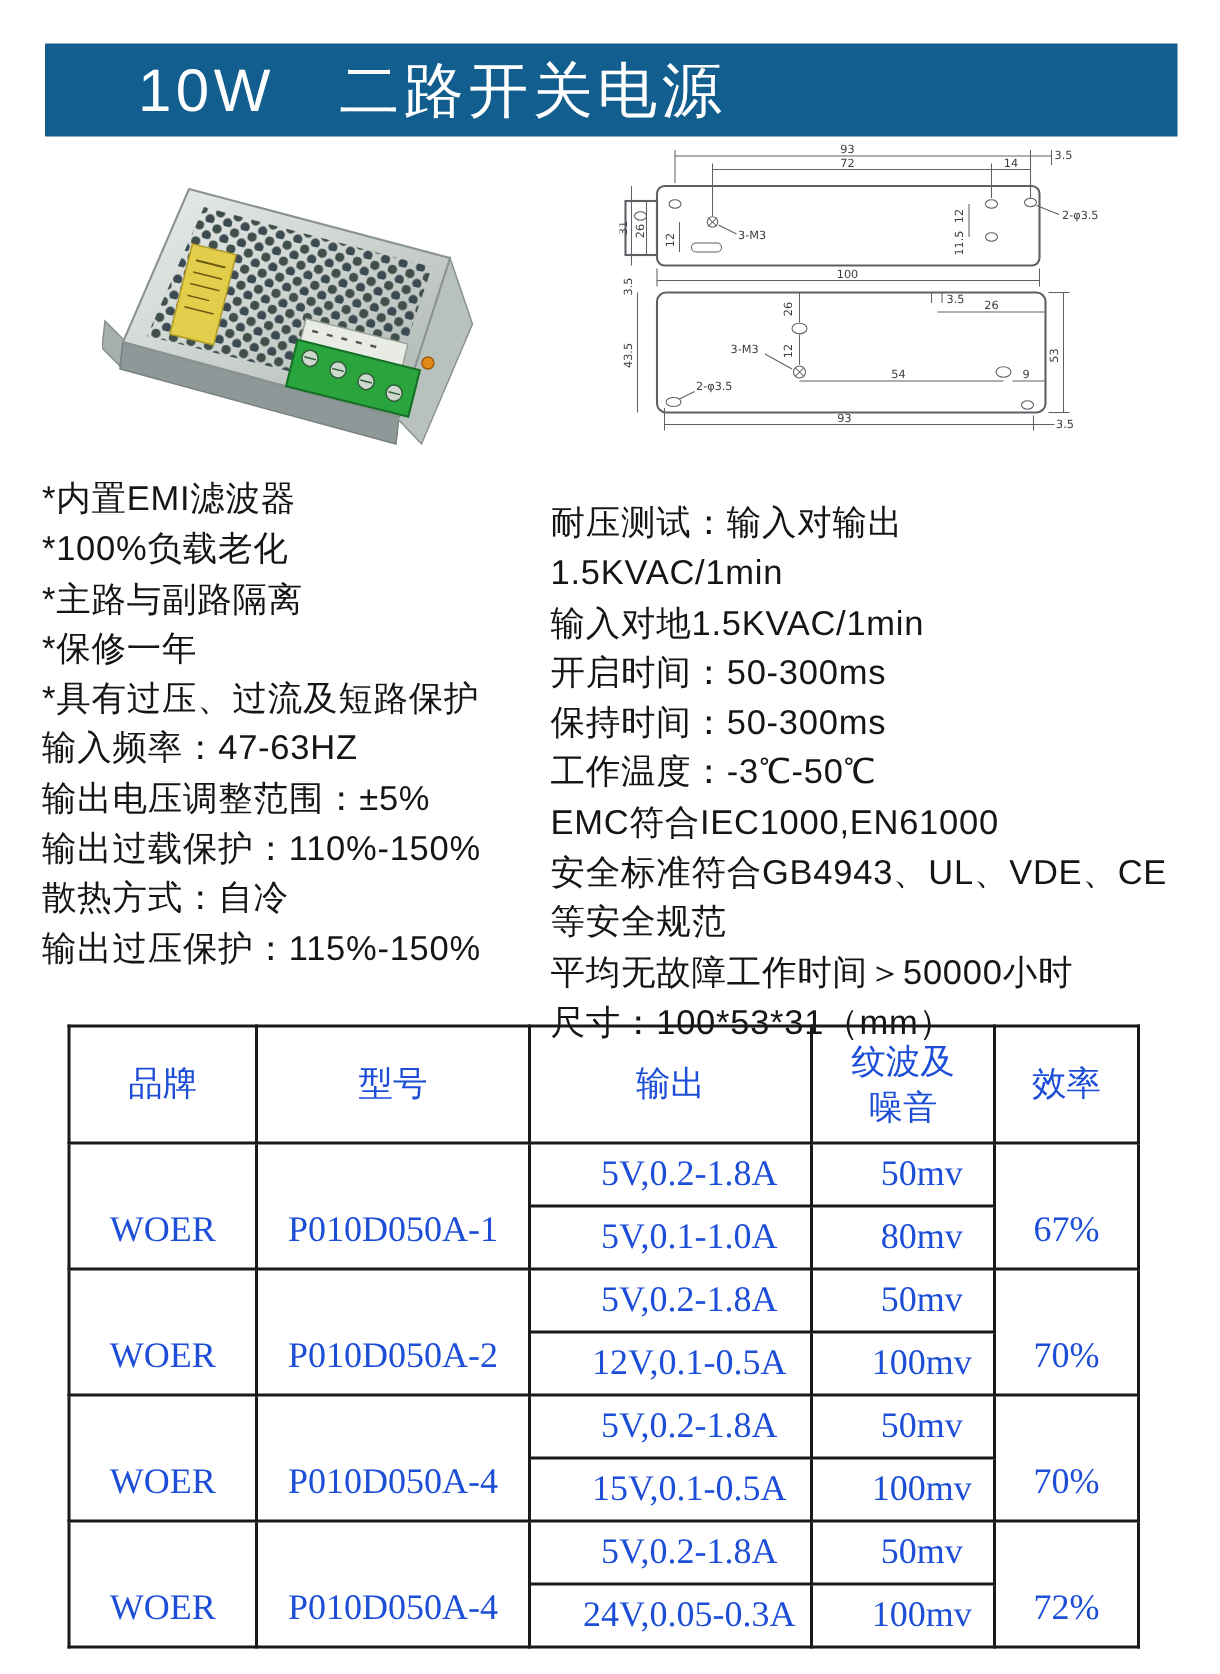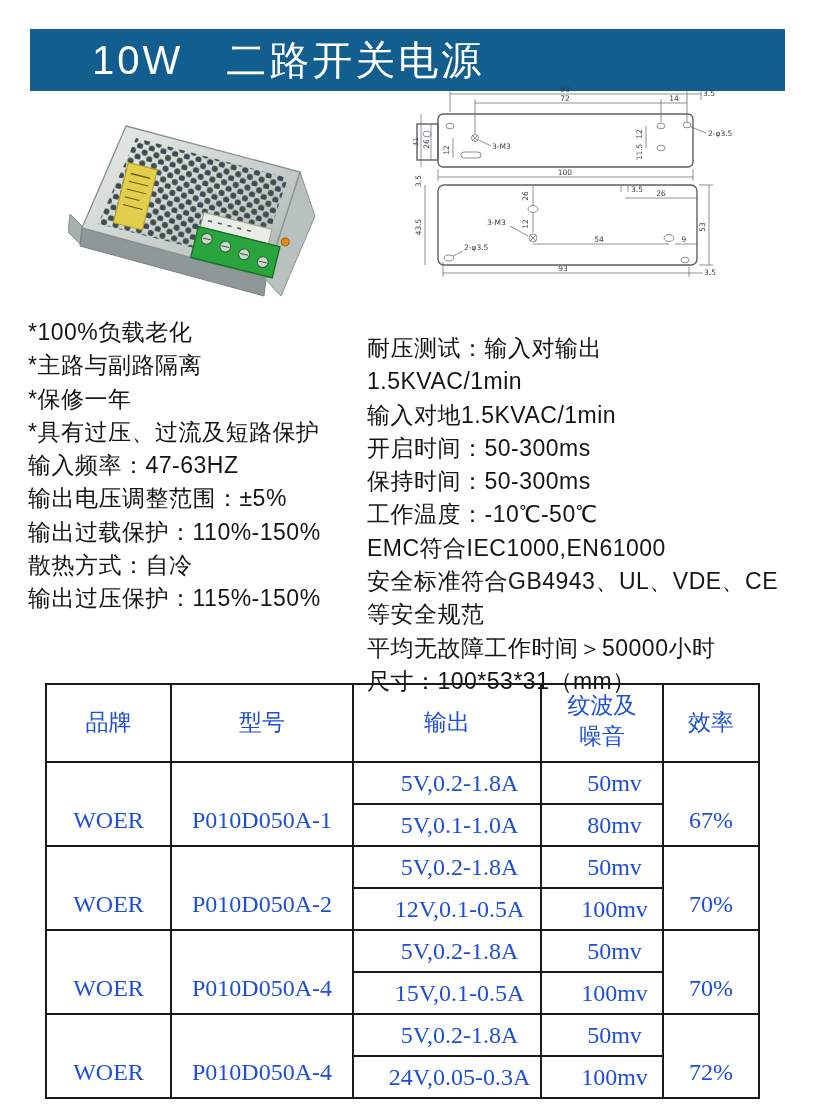--- a/index.html
+++ b/index.html
@@ -5,31 +5,31 @@
   html,body{margin:0;padding:0;background:#fff;}
   .page{position:relative;width:813px;height:1116px;background:#ffffff;overflow:hidden;
         font-family:"Liberation Sans",sans-serif;color:#111;}
   
   .header-bar{position:absolute;left:30px;top:29px;width:755px;height:62px;
               background:#125e8e;display:flex;align-items:center;}
   .header-bar .title{margin-left:62px;font-size:40px;color:#ffffff;letter-spacing:3px;
                      font-weight:normal;white-space:nowrap;}
   
   .photo-wrap{position:absolute;left:68px;top:98px;}
-  .drawing-wrap{position:absolute;left:413px;top:82px;}
+  .drawing-wrap{position:absolute;left:413px;top:92px;}
   
   .specs-left{position:absolute;left:28px;top:316px;width:345px;}
   .specs-right{position:absolute;left:367px;top:332px;width:445px;}
   p.spec{margin:0;font-size:23px;line-height:33.3px;white-space:nowrap;letter-spacing:0.5px;color:#151515;}
   
   table.spec-table{position:absolute;left:45px;top:683px;border-collapse:collapse;
                    table-layout:fixed;font-family:"Liberation Serif",serif;color:#1d4ed8;}
   .spec-table th,.spec-table td{border:2px solid #1a1a1a;text-align:center;padding:0;}
   .spec-table thead th{height:76px;font-size:23px;font-weight:normal;line-height:1.35;}
-  .spec-table th.pre{white-space:pre-line;font-family:Liberation Mono, monospace;}
+  .spec-table th.pre{white-space:pre-line;}
   .spec-table td.sub{height:40px;font-size:24px;padding-left:25px;}
   .spec-table td.span-cell{vertical-align:bottom;padding-bottom:11px;font-size:24px;}
   
   .dwg line,.dwg rect,.dwg ellipse,.dwg circle,.dwg path{stroke:#5d6166;fill:none;}
   .dwg .body{stroke-width:1.4;}
   .dwg .thin{stroke-width:0.7;}
   .dwg text{fill:#3a3d42;font-size:7.5px;font-family:"DejaVu Sans",sans-serif;stroke:none;}
 </style>
 </head>
 <body>
@@ -176,38 +176,39 @@
         <text x="297" y="193" text-anchor="middle">3.5</text>
         <line class="thin" x1="296" y1="103" x2="296" y2="183"></line>
         <line class="thin" x1="286" y1="103" x2="300" y2="103"></line>
         <line class="thin" x1="286" y1="183" x2="300" y2="183"></line>
         <text x="292" y="145" transform="rotate(-90 292 145)" text-anchor="middle">53</text>
       </g>
     </svg>
   </div>
 
   <div class="specs-left">
+    <p class="spec">*内置EMI滤波器</p>
     <p class="spec">*100%负载老化</p>
     <p class="spec">*主路与副路隔离</p>
     <p class="spec">*保修一年</p>
     <p class="spec">*具有过压、过流及短路保护</p>
     <p class="spec">输入频率：47-63HZ</p>
     <p class="spec">输出电压调整范围：±5%</p>
     <p class="spec">输出过载保护：110%-150%</p>
     <p class="spec">散热方式：自冷</p>
     <p class="spec">输出过压保护：115%-150%</p>
   </div>
 
   <div class="specs-right">
     <p class="spec">耐压测试：输入对输出</p>
     <p class="spec">1.5KVAC/1min</p>
     <p class="spec">输入对地1.5KVAC/1min</p>
     <p class="spec">开启时间：50-300ms</p>
     <p class="spec">保持时间：50-300ms</p>
-    <p class="spec">工作温度：-10℃-50℃</p>
+    <p class="spec">工作温度：-3℃-50℃</p>
     <p class="spec">EMC符合IEC1000,EN61000</p>
     <p class="spec">安全标准符合GB4943、UL、VDE、CE</p>
     <p class="spec">等安全规范</p>
     <p class="spec">平均无故障工作时间＞50000小时</p>
     <p class="spec">尺寸：100*53*31（mm）</p>
   </div>
 
   <table class="spec-table">
     <colgroup>
       <col style="width:125px">

